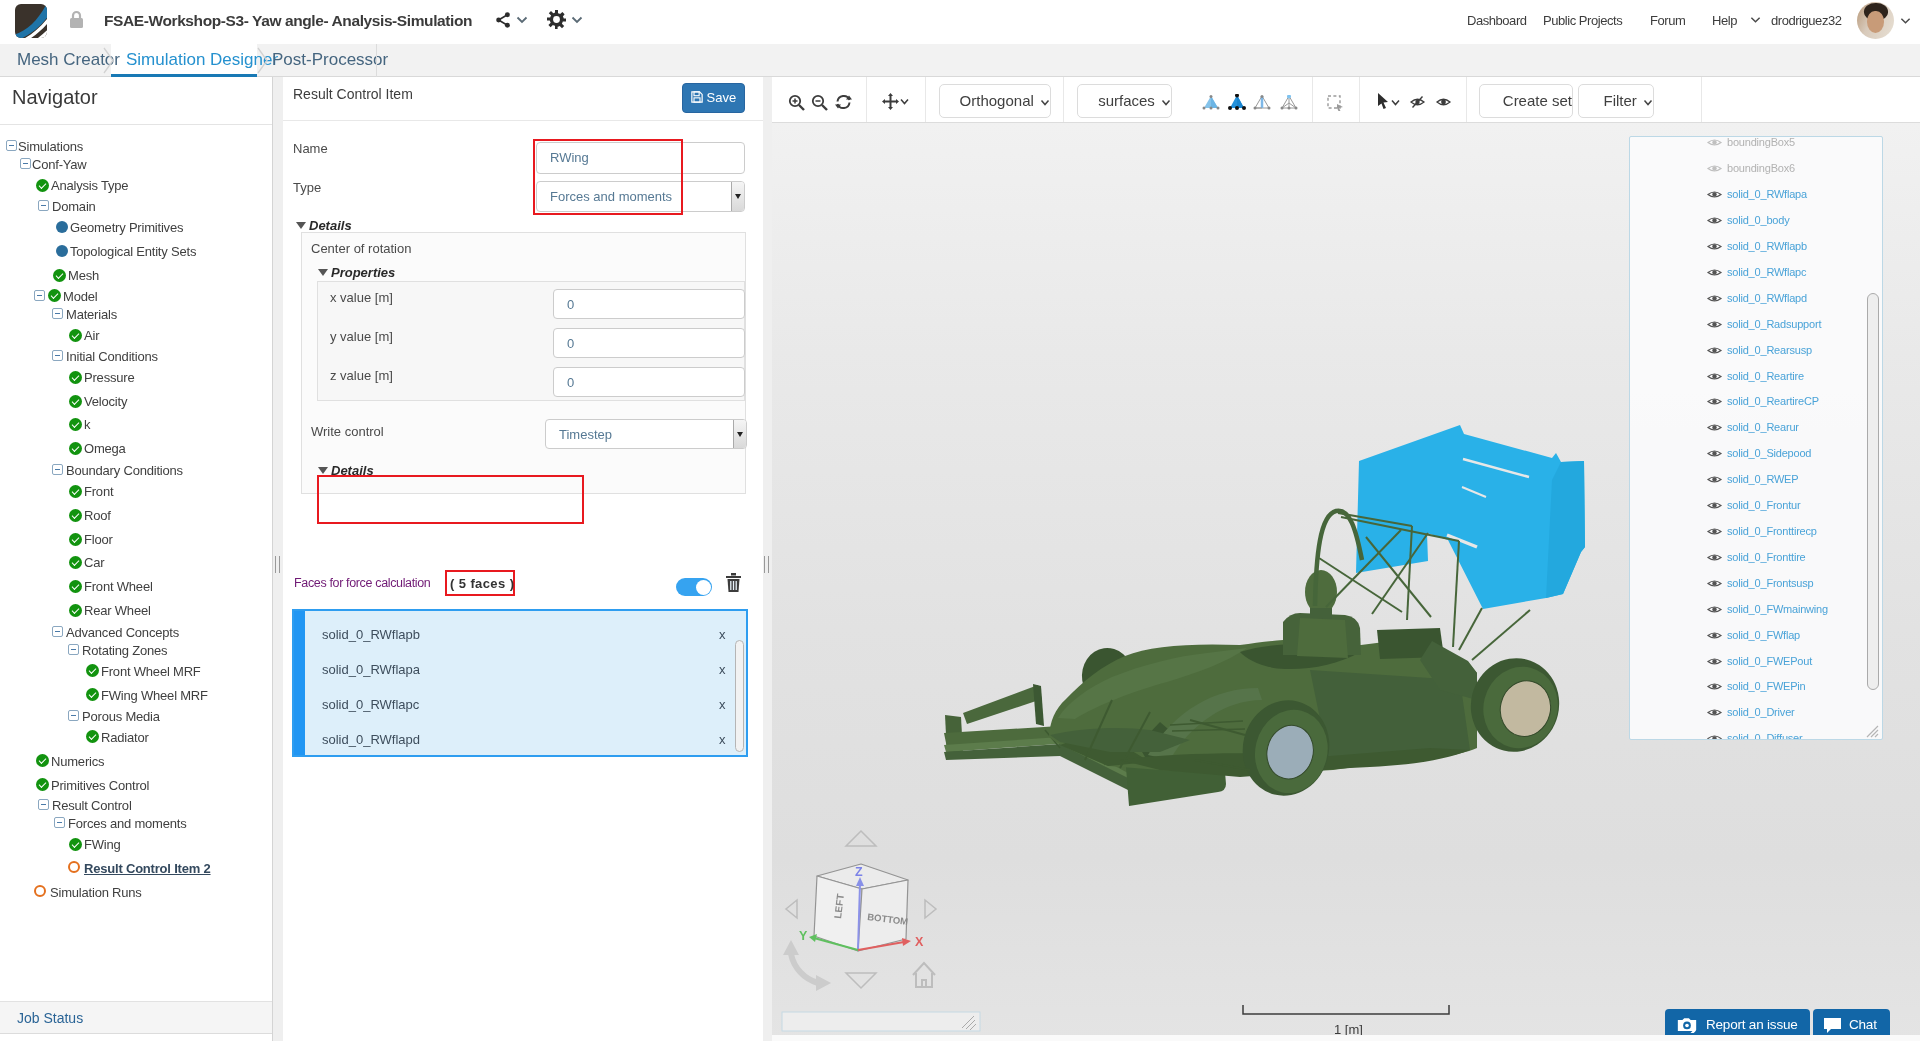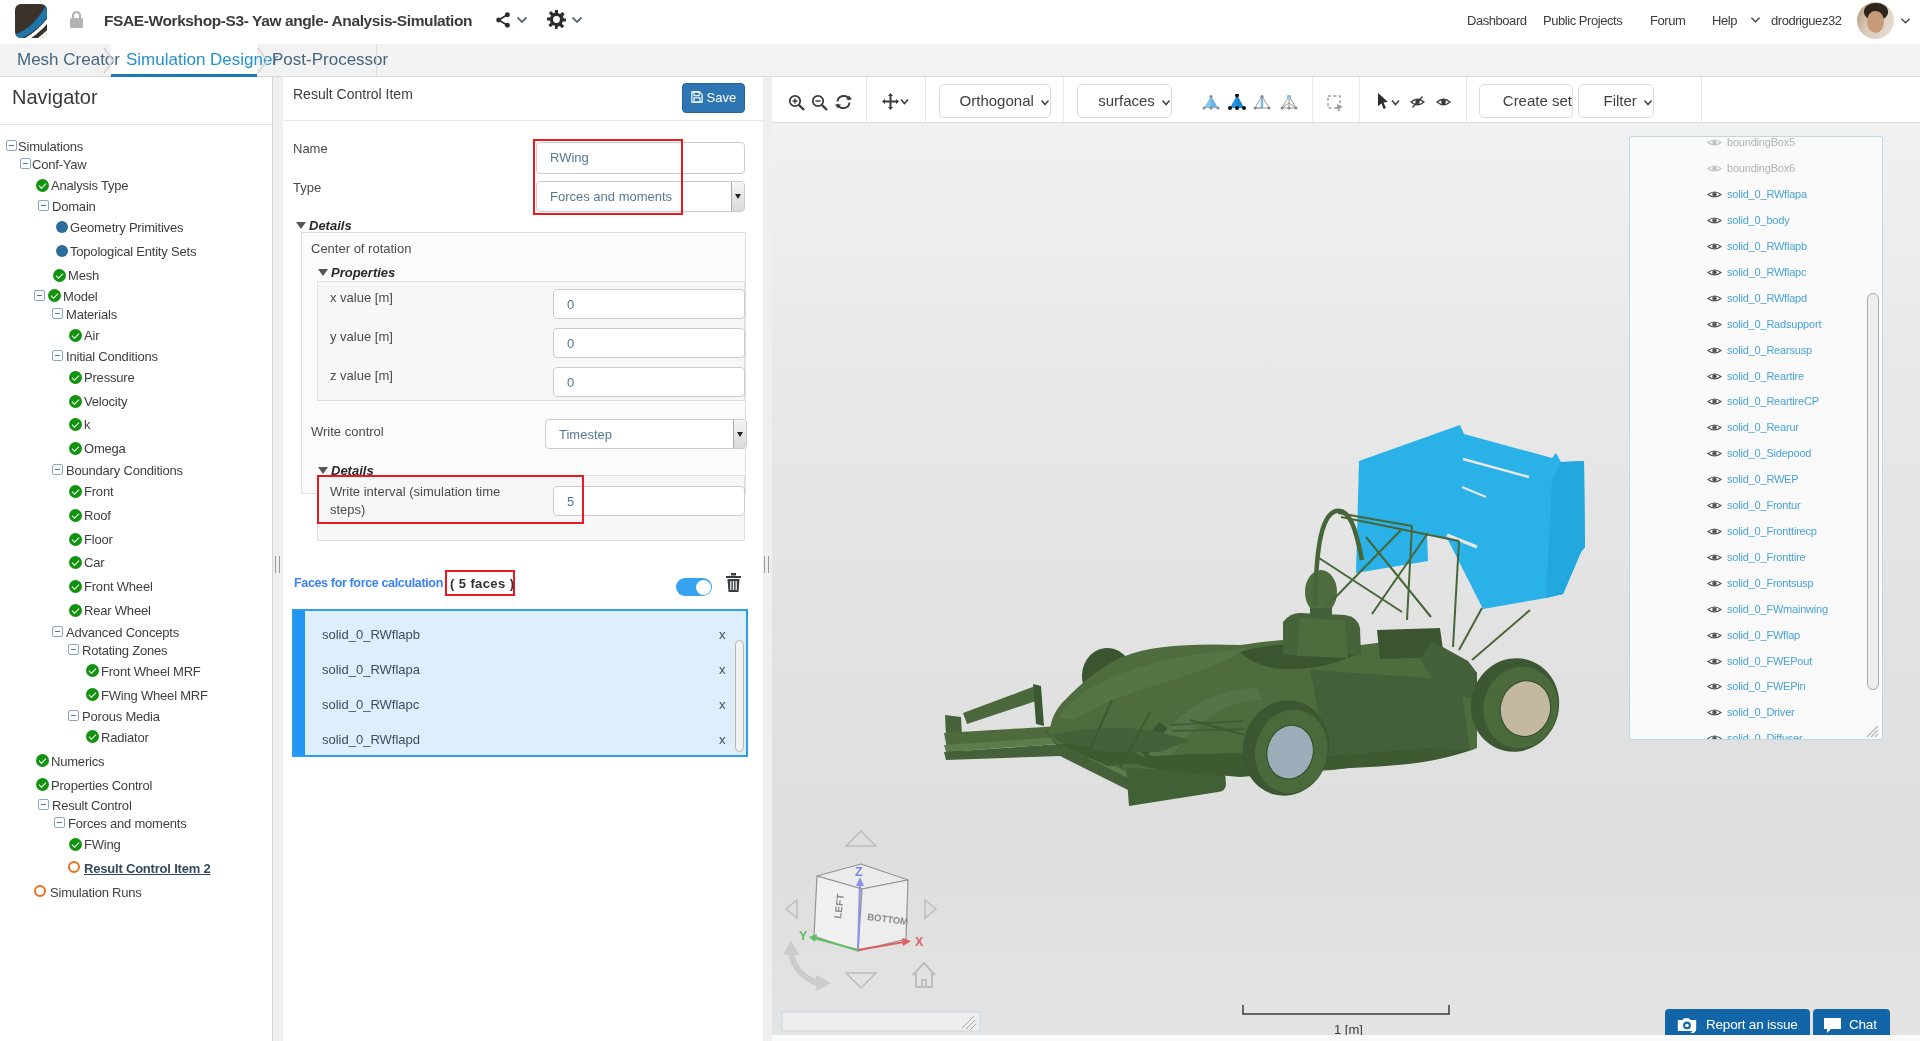--- a/index.html
+++ b/index.html
@@ -42,21 +42,21 @@
 #midhr{position:absolute;left:0px;top:43px;width:480px;height:1px;background:#e8e8e8}
 .flabel{position:absolute;font-size:13px;color:#4a4a4a}
 .inp{position:absolute;background:#fff;border:1px solid #ccc;border-radius:4px;font-size:13px;color:#567994;line-height:29px;padding-left:13px}
 .selarrow{position:absolute;width:13px;background:linear-gradient(#f5f5f5,#d9d9d9);border-left:1px solid #aaa;border-radius:0 3px 3px 0}
 .selarrow:before{content:"";position:absolute;left:3px;top:12px;border:3.5px solid transparent;border-top:5px solid #222}
 .redbox{position:absolute;border:2px solid #e8191f}
 .dtl{position:absolute;font-size:13px;font-weight:bold;font-style:italic;color:#2a2a2a}
 .dtl:before{content:"";position:absolute;left:-13px;top:4px;border:5px solid transparent;border-top:7px solid #555}
 .gbox{position:absolute;border:1px solid #e0e0e0;background:#fbfbfb}
 
-#faceshdr{position:absolute;left:11px;top:499px;font-size:12.5px;letter-spacing:-0.35px;font-weight:bold;color:#3b82f6}
+#faceshdr{position:absolute;left:11px;top:499px;font-size:12.5px;letter-spacing:-0.35px;font-weight:normal;color:#701a75}
 #toggle{position:absolute;left:393px;top:501px;width:36px;height:18px;border-radius:9px;background:#36a3f0}
 #toggle:before{content:"";position:absolute;right:1.5px;top:1.5px;width:15px;height:15px;border-radius:50%;background:#fff}
 #facelist{position:absolute;left:9px;top:532px;width:456px;height:148px;border:2px solid #2e9df0;background:#ddeffa}
 #facelist .bar{position:absolute;left:0;top:0;width:11px;height:144px;background:#2196f3}
 .fitem{position:absolute;left:28px;font-size:13px;color:#3d4d5c}
 .fx{position:absolute;left:425px;font-size:13px;color:#3d4d5c}
 #flscroll{position:absolute;left:441px;top:29px;width:9px;height:112px;border:1px solid #b5b5b5;border-radius:5px;background:#f2f2f2}
 
 #vp{position:absolute;left:772px;top:77px;width:1148px;height:964px;background:#fff}
 #vtoolbar{position:absolute;left:0;top:0;width:1148px;height:46px;background:#fff;border-bottom:1px solid #dcdcdc}
@@ -193,31 +193,32 @@
     <span class="ti" style="left:101px;top:587px">Front Wheel MRF</span>
   <span class="chk" style="left:86px;top:611px"></span>
     <span class="ti" style="left:101px;top:611px">FWing Wheel MRF</span>
   <span class="exp" style="left:68px;top:633px"></span>
     <span class="ti" style="left:82px;top:632px">Porous Media</span>
   <span class="chk" style="left:86px;top:653px"></span>
     <span class="ti" style="left:101px;top:653px">Radiator</span>
   <span class="chk" style="left:36px;top:677px"></span>
     <span class="ti" style="left:51px;top:677px">Numerics</span>
   <span class="chk" style="left:36px;top:701px"></span>
-    <span class="ti" style="left:51px;top:701px">Properties Control</span>
+    <span class="ti" style="left:51px;top:701px">Primitives Control</span>
   <span class="exp" style="left:38px;top:722px"></span>
     <span class="ti" style="left:52px;top:721px">Result Control</span>
   <span class="exp" style="left:54px;top:740px"></span>
     <span class="ti" style="left:68px;top:739px">Forces and moments</span>
   <span class="chk" style="left:69px;top:761px"></span>
     <span class="ti" style="left:84px;top:760px">FWing</span>
   <span class="ocirc" style="left:68px;top:784px"></span>
     <span class="ti" style="left:84px;top:784px;font-weight:bold;color:#34495e;text-decoration:underline">Result Control Item 2</span>
   <span class="ocirc" style="left:34px;top:808px"></span>
     <span class="ti" style="left:50px;top:808px">Simulation Runs</span>
+  <div id="jobstatus">Job Status</div>
 </div>
 <div class="gapcol" style="left:273px;width:10px"></div>
 <div class="gapcol" style="left:763px;width:9px"></div>
 <div class="ghandle" style="left:275px;top:556px"></div>
 <div class="ghandle" style="left:764px;top:556px"></div>
 <div id="mid">
   <div id="midtitle">Result Control Item</div>
   <div id="savebtn"><svg width="12" height="12" viewBox="0 0 14 14" style="vertical-align:-1px">
         <path fill="none" stroke="#fff" stroke-width="1.4" d="M1 1 h9 l3 3 v9 h-12 z"></path>
         <rect x="3.5" y="1" width="6" height="4.5" fill="none" stroke="#fff" stroke-width="1.3"></rect>
@@ -237,24 +238,20 @@
       <div class="flabel" style="left:12px;top:8px">x value [m]</div>
       <div class="inp" style="left:235px;top:7px;width:192px;height:30px">0</div>
       <div class="flabel" style="left:12px;top:47px">y value [m]</div>
       <div class="inp" style="left:235px;top:46px;width:192px;height:30px">0</div>
       <div class="flabel" style="left:12px;top:86px">z value [m]</div>
       <div class="inp" style="left:235px;top:85px;width:192px;height:30px">0</div>
     </div>
     <div class="flabel" style="left:9px;top:191px">Write control</div>
     <div class="inp" style="left:243px;top:186px;width:202px;height:30px">Timestep<span class="selarrow" style="right:0px;top:0px;height:28px"></span></div>
     <div class="dtl" style="left:29px;top:230px">Details</div>
-    <div class="gbox" style="left:15px;top:242px;width:428px;height:66px;background:#f7f7f7">
-      <div class="flabel" style="left:12px;top:7px;width:180px;line-height:18px">Write interval (simulation time steps)</div>
-      <div class="inp" style="left:235px;top:10px;width:192px;height:30px">5</div>
-    </div>
     <div class="redbox" style="left:15px;top:242px;width:267px;height:49px"></div>
   </div>
   <div id="faceshdr">Faces for force calculation</div>
   <div class="redbox" style="left:162px;top:493px;width:70px;height:26px"></div>
   <div style="position:absolute;left:167px;top:499px;font-size:13px;letter-spacing:0.4px;font-weight:bold;color:#333">( 5 faces )</div>
   <div id="toggle"></div>
   <svg style="position:absolute;left:442px;top:495px" width="17" height="21" viewBox="0 0 17 21">
       <path fill="#3c3c3c" d="M1 4 h15 v2 h-15 z M6 1 h5 v2.4 h-5 z"></path>
       <path fill="#3c3c3c" d="M2.5 7 h12 l-1 13 h-10 z"></path>
       <path d="M5.8 9 v9 M8.5 9 v9 M11.2 9 v9" stroke="#e8f2fa" stroke-width="1.3"></path>

